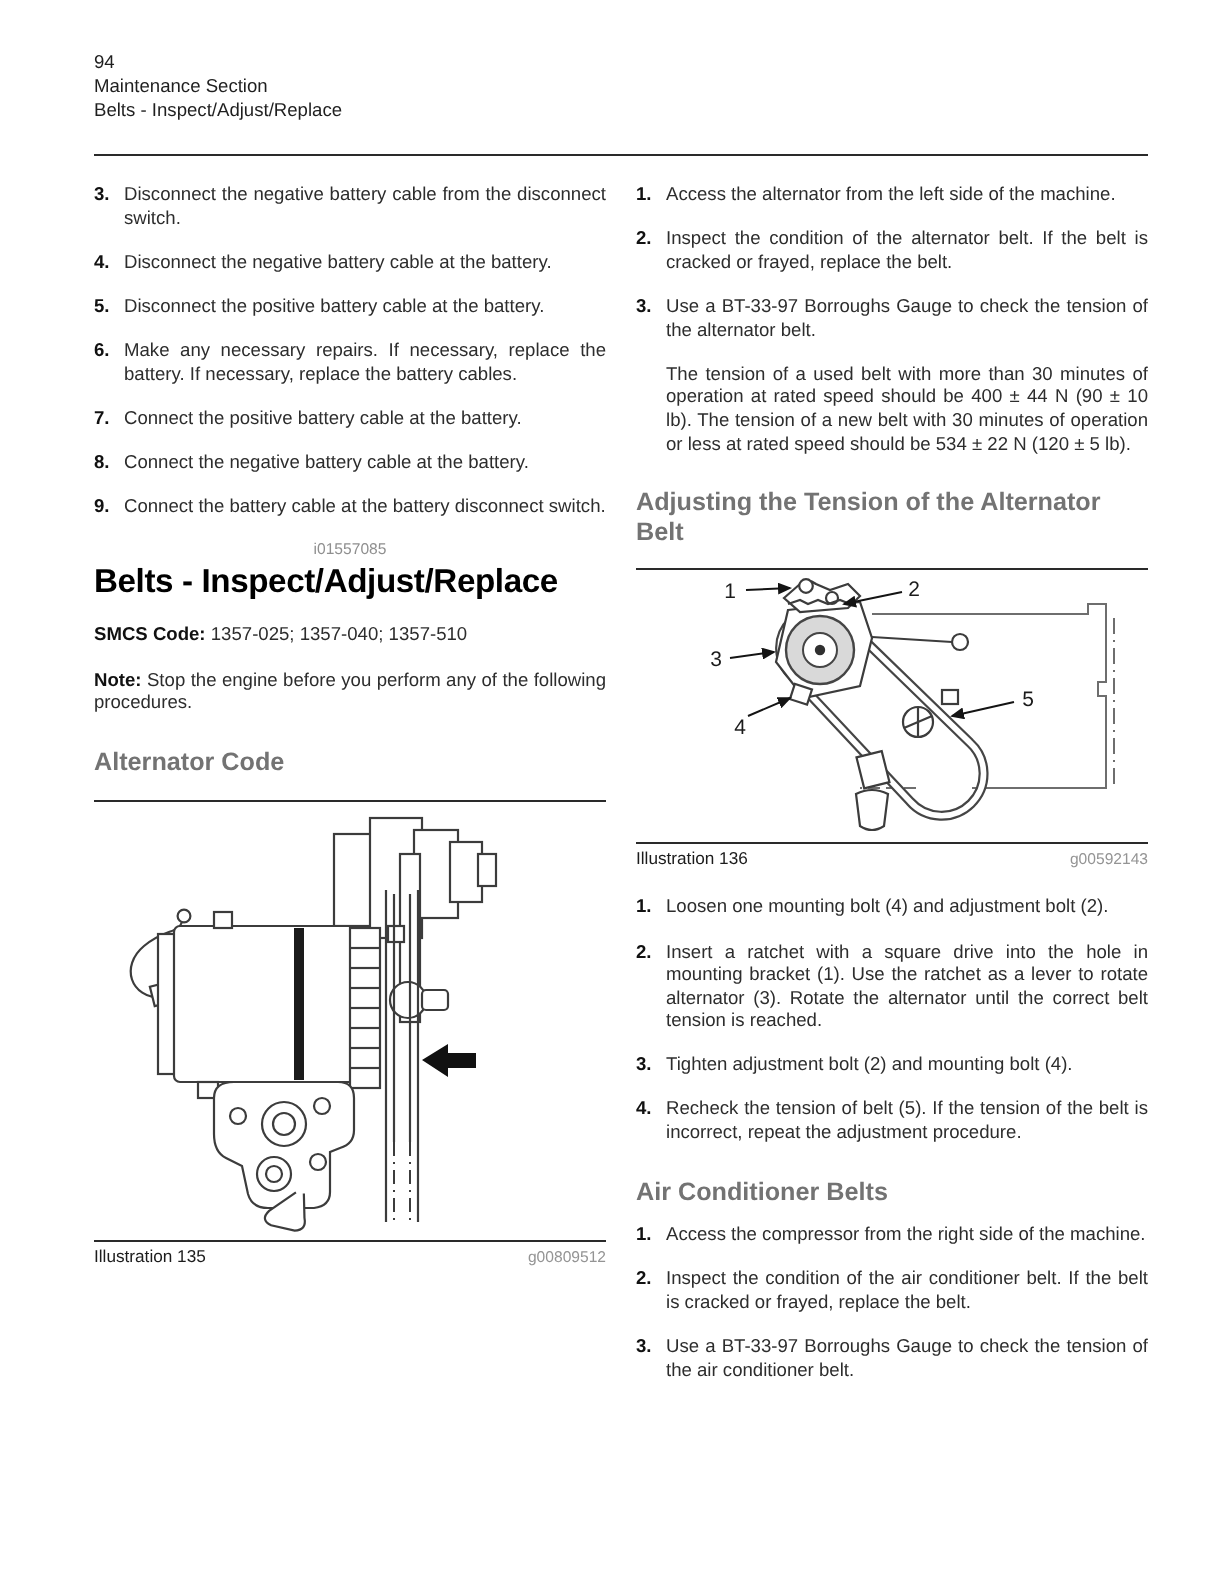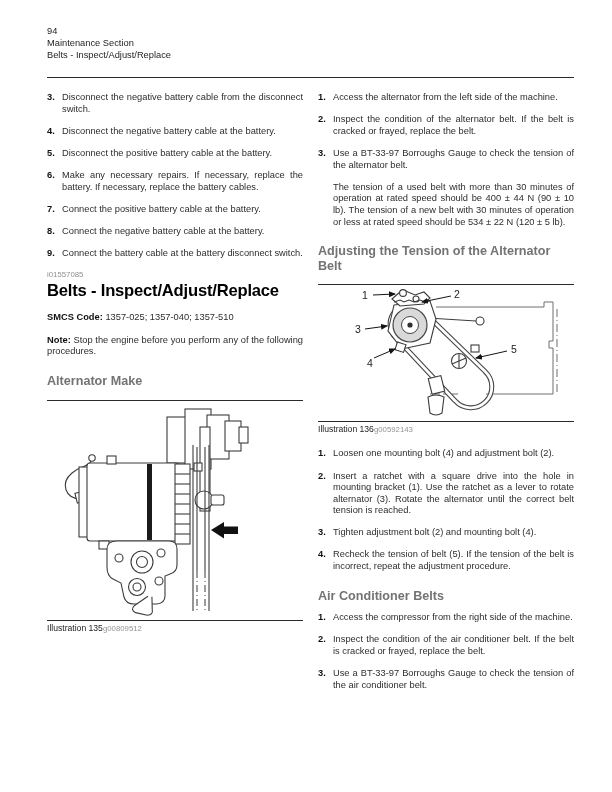--- a/index.html
+++ b/index.html
@@ -8,27 +8,27 @@
   .content{position:absolute;left:47px;top:0;width:527px;margin-top:13px;}
   .pagehead{padding-top:13px;font-size:9.3px;line-height:11.8px;color:#1f1f1f;}
   .headrule{border-bottom:1.2px solid #2a2a2a;margin-top:16px;}
   .cols{display:flex;gap:15px;margin-top:14px;}
   .col{width:256px;flex:0 0 256px;}
   .step{display:flex;margin-bottom:10.5px;font-size:9.3px;line-height:11.6px;}
   .step .num{flex:0 0 15px;font-weight:700;color:#111;}
   .step .txt{flex:1;text-align:justify;}
   .note{font-size:9.3px;line-height:11.6px;margin-bottom:10.5px;text-align:justify;}
   .lead{font-weight:700;color:#111;}
-  .docid{text-align:left;font-size:7.8px;color:#8f8f8f;margin:4px 0 3px;}
+  .docid{text-align:center;font-size:7.8px;color:#8f8f8f;margin:4px 0 3px;}
   .h1{font-size:16.6px;line-height:18px;font-weight:700;color:#000;margin:0 0 12px;letter-spacing:-.2px;}
   .h2{font-size:12.6px;line-height:14.6px;font-weight:700;color:#737373;margin:16px 0 9px;}
   .smcs{font-size:9.3px;line-height:11.6px;margin-bottom:11px;}
   .illus{border-top:1.2px solid #2a2a2a;border-bottom:1.2px solid #2a2a2a;margin-top:11px;}
   .illus svg{display:block;}
-  .cap{display:flex;justify-content:flex-start;align-items:flex-start;margin-top:2px;font-size:8.6px;color:#1c1c1c;}
+  .cap{display:flex;justify-content:space-between;align-items:flex-start;margin-top:2px;font-size:8.6px;color:#1c1c1c;}
   .cap .ref{color:#949494;font-size:7.8px;padding-top:1px;}
   .para{font-size:9.3px;line-height:11.6px;text-align:justify;padding-left:15px;margin-bottom:12px;}
   .mt14{margin-top:14px;}
   .callout{font-family:"Liberation Sans",sans-serif;font-size:10.5px;fill:#1b1b1b;}
   .ln{stroke:#3c3c3c;fill:none;stroke-width:1.1;}
   .lnf{stroke:#3c3c3c;fill:#fff;stroke-width:1.1;}
   .gray{stroke:#6e6e6e;fill:none;stroke-width:1;}
   .lead-line{stroke:#141414;stroke-width:1;fill:none;}
 </style>
 </head>
@@ -88,21 +88,21 @@
           <span> </span>
           <span>1357-025; 1357-040; 1357-510</span>
         </div>
 
         <div class="note">
           <span class="lead">Note:</span>
           <span> </span>
           <span>Stop the engine before you perform any of the following procedures.</span>
         </div>
 
-        <div class="h2">Alternator Make</div>
+        <div class="h2">Alternator Code</div>
 
         <div class="illus">
           <svg width="256" height="219" viewBox="0 0 256 219">
 
             <g>
               <rect x="120" y="16" width="22" height="46" class="lnf"></rect>
               <rect x="138" y="8" width="26" height="60" class="lnf"></rect>
               <rect x="160" y="14" width="22" height="44" class="lnf"></rect>
               <rect x="178" y="20" width="16" height="30" class="lnf"></rect>
               <rect x="192" y="26" width="9" height="16" class="lnf"></rect>

